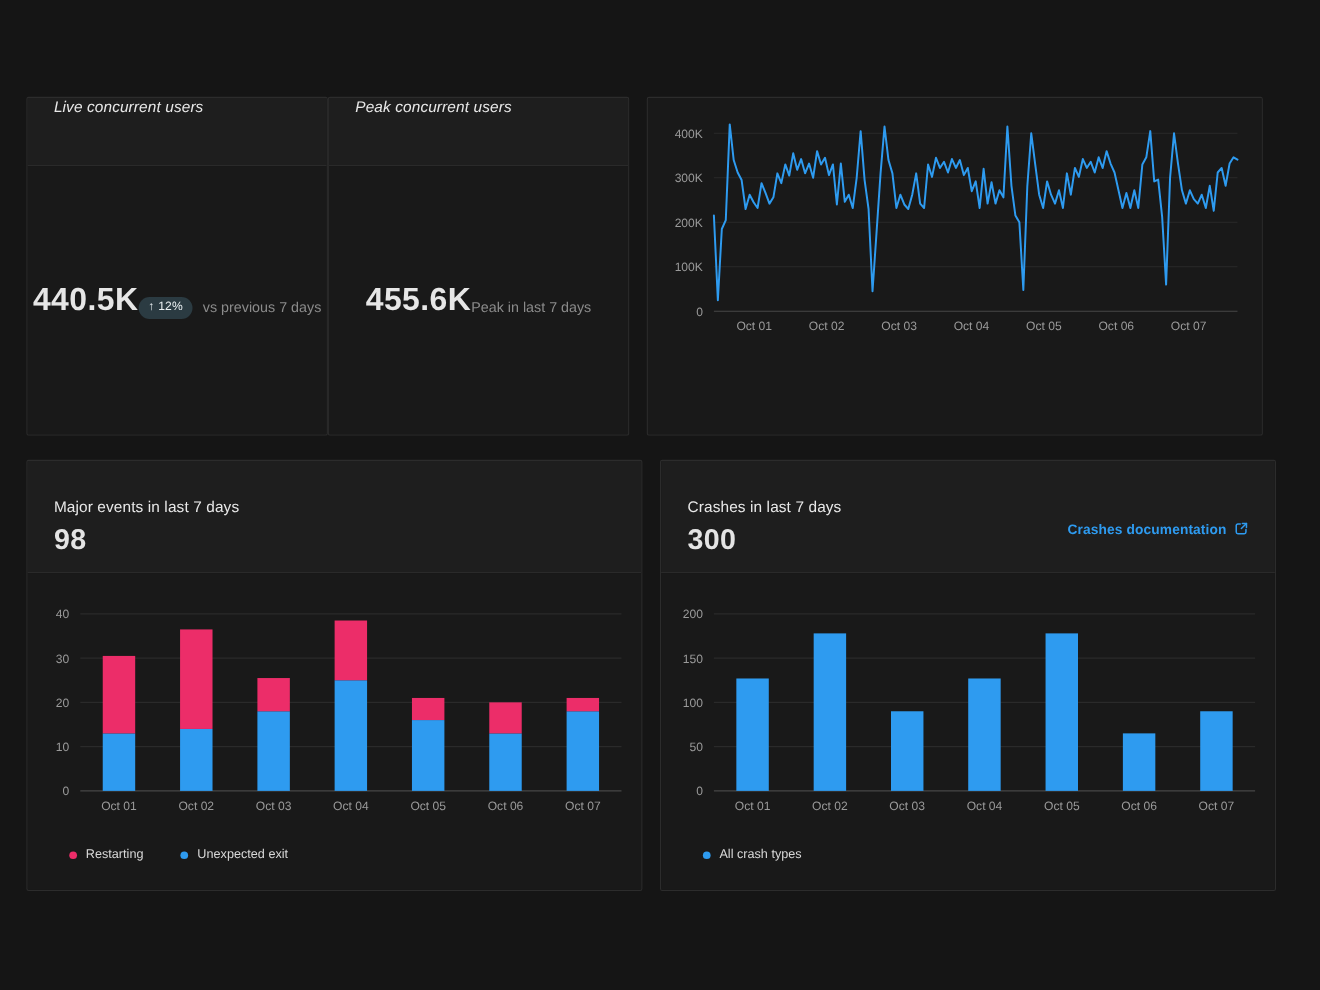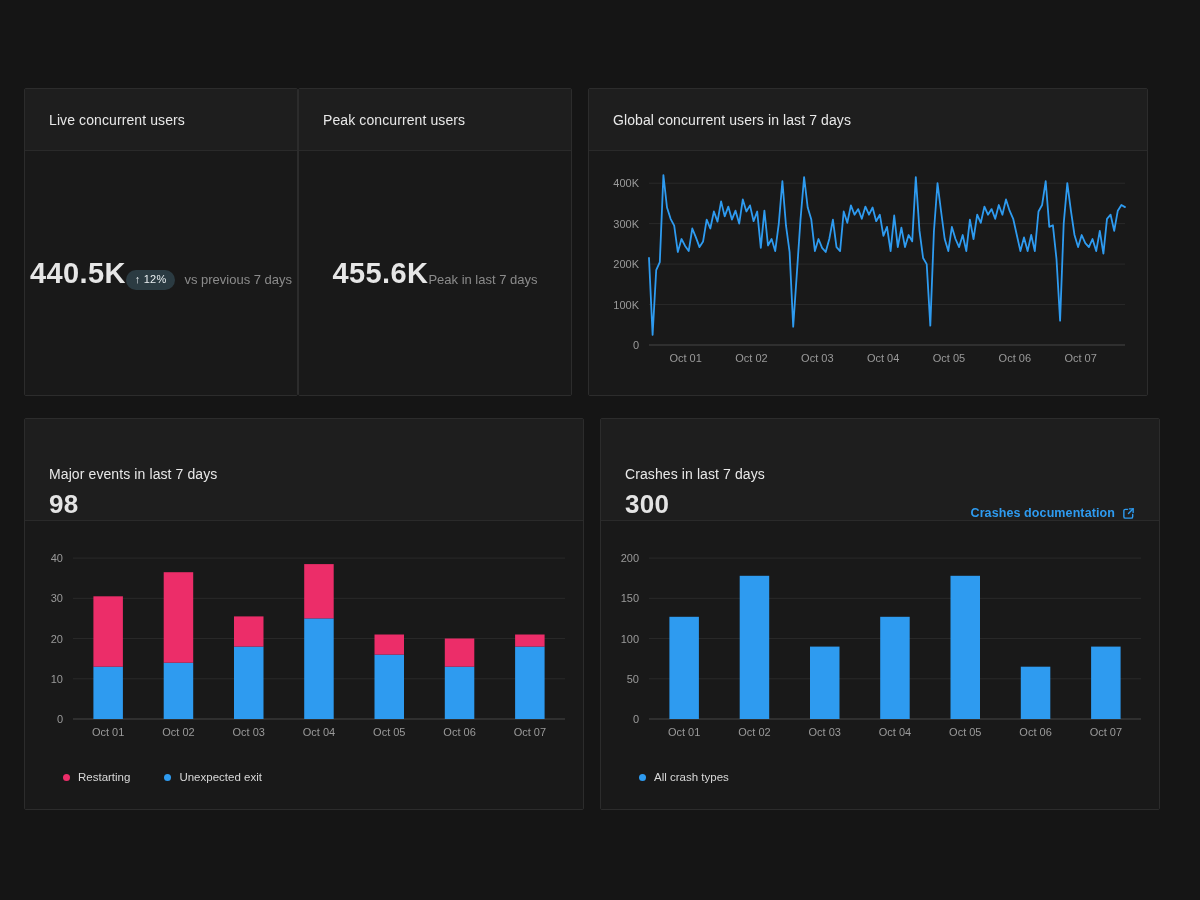--- a/index.html
+++ b/index.html
@@ -17,22 +17,22 @@
     display:flex;flex-direction:column;overflow:hidden;
   }
   .card.small{width:274px;height:308px;}
   .card.wide{width:560px;height:308px;}
   .card.tall{width:560px;height:392px;}
   .gap12{}
   .gap16{margin-left:16px;}
   .card-header{
     box-sizing:border-box;flex:0 0 auto;background:#1e1e1e;border-bottom:1px solid #2a2a2a;
   }
-  .card-header.simple{height:62px;display:flex;align-items:center;padding:0 24px;}
-  .card-header.stat{height:102px;padding:18px 24px 0;display:flex;justify-content:space-between;align-items:flex-end;}
+  .card-header.simple{height:62px;display:flex;align-items:flex-start;padding:0 24px;font-style:italic;}
+  .card-header.stat{height:102px;padding:18px 24px 0;display:flex;justify-content:space-between;align-items:center;}
   .card-title{font-size:14px;color:#e8e8e8;letter-spacing:.1px;}
   .header-value{font-size:26px;font-weight:700;color:#e4e4e4;margin-top:7px;letter-spacing:.3px;}
   .card-body{flex:1 1 auto;position:relative;background:#191919;}
   .metric-body{display:flex;flex-direction:row;align-items:center;justify-content:center;}
   .metric-value{font-size:29px;font-weight:700;color:#e6e6e6;letter-spacing:.4px;}
   .metric-caption{margin-top:13px;display:flex;align-items:center;gap:9px;font-size:13px;color:#8b8b8b;}
   .badge{
     background:#2b3b42;color:#e9eff1;font-size:11px;font-weight:400;
     padding:4px 9px 5px;border-radius:12px;line-height:1;letter-spacing:.2px;
   }
@@ -73,23 +73,20 @@
       </div>
       <div class="card-body metric-body">
         <div class="metric-value">455.6K</div>
         <div class="metric-caption">
           <span>Peak in last 7 days</span>
         </div>
       </div>
     </section>
 
     <section class="card wide gap16">
-      <div class="card-header simple">
-        <span class="card-title">Global concurrent users in last 7 days</span>
-      </div>
       <div class="card-body">
         <svg class="chart-svg" id="chart-line" width="558" height="244">
             <line x1="60" x2="536" y1="194" y2="194" stroke="#474747" stroke-width="1"></line>
             <text x="50" y="198" fill="#9A9A9A" font-size="11" text-anchor="end">0</text>
             <line x1="60" x2="536" y1="153.54545454545456" y2="153.54545454545456" stroke="#2A2A2A" stroke-width="1"></line>
             <text x="50" y="157.54545454545456" fill="#9A9A9A" font-size="11" text-anchor="end">100K</text>
             <line x1="60" x2="536" y1="113.0909090909091" y2="113.0909090909091" stroke="#2A2A2A" stroke-width="1"></line>
             <text x="50" y="117.0909090909091" fill="#9A9A9A" font-size="11" text-anchor="end">200K</text>
             <line x1="60" x2="536" y1="72.63636363636364" y2="72.63636363636364" stroke="#2A2A2A" stroke-width="1"></line>
             <text x="50" y="76.63636363636364" fill="#9A9A9A" font-size="11" text-anchor="end">300K</text>

